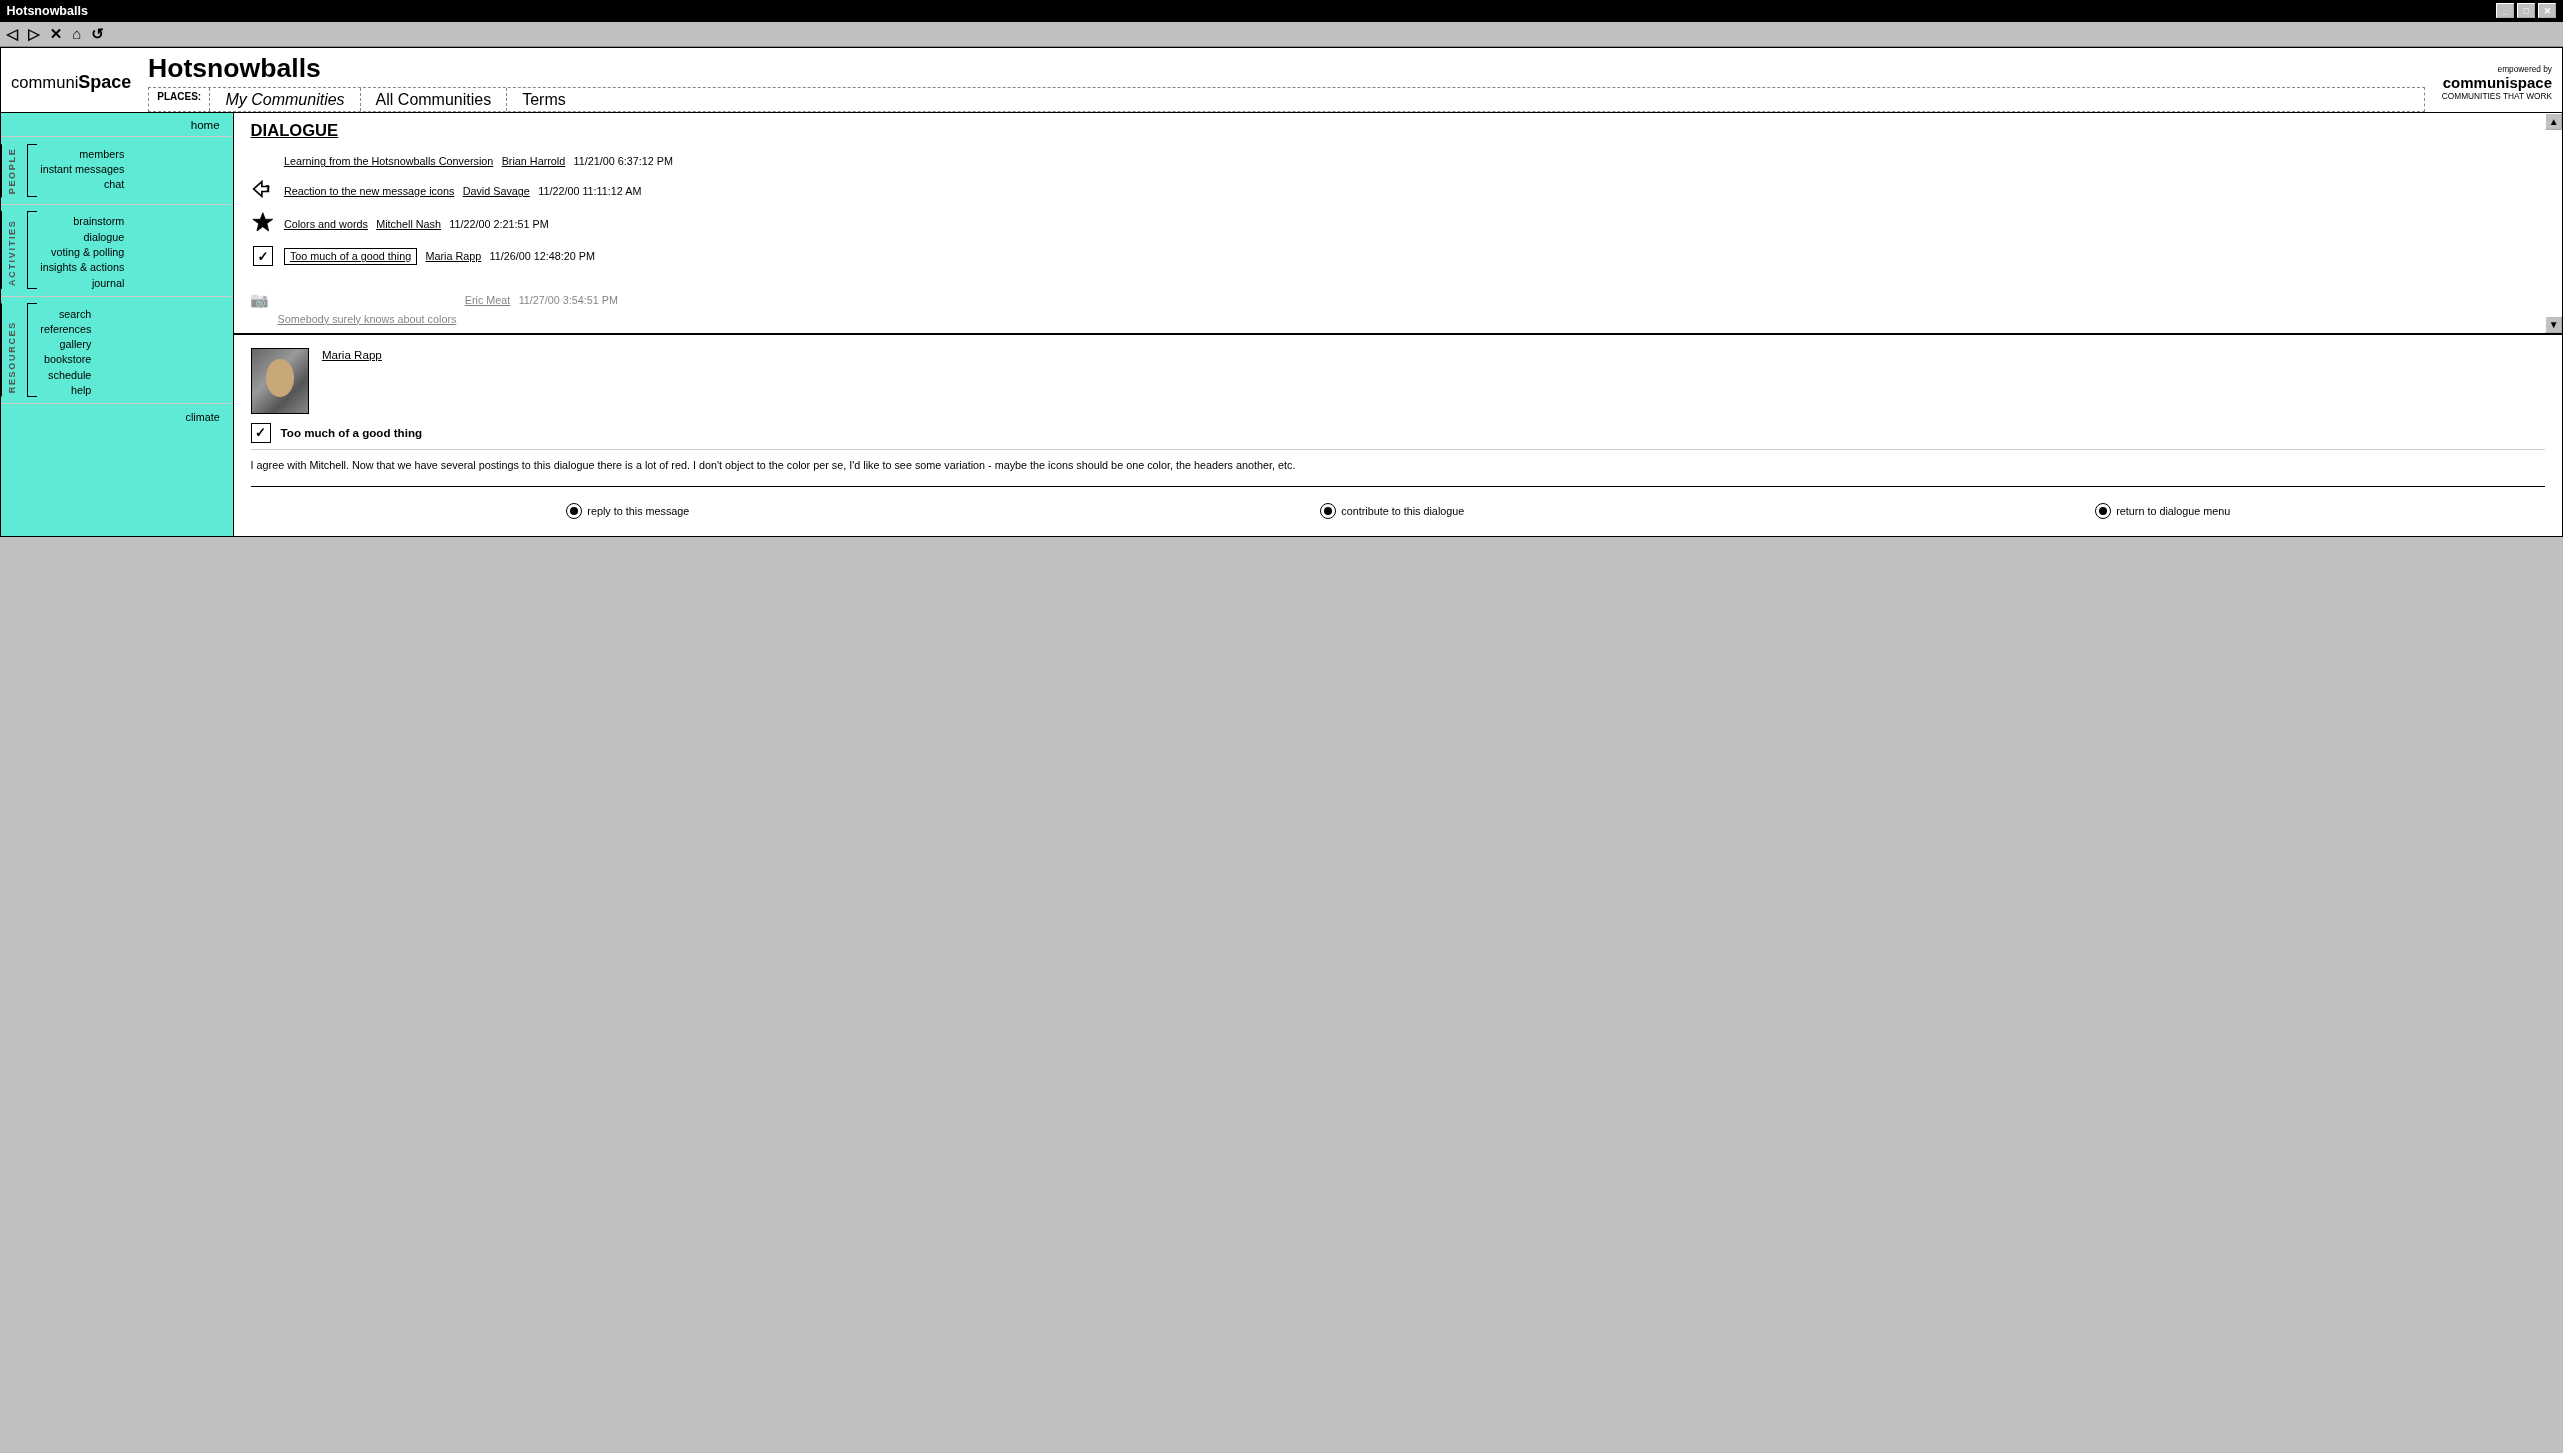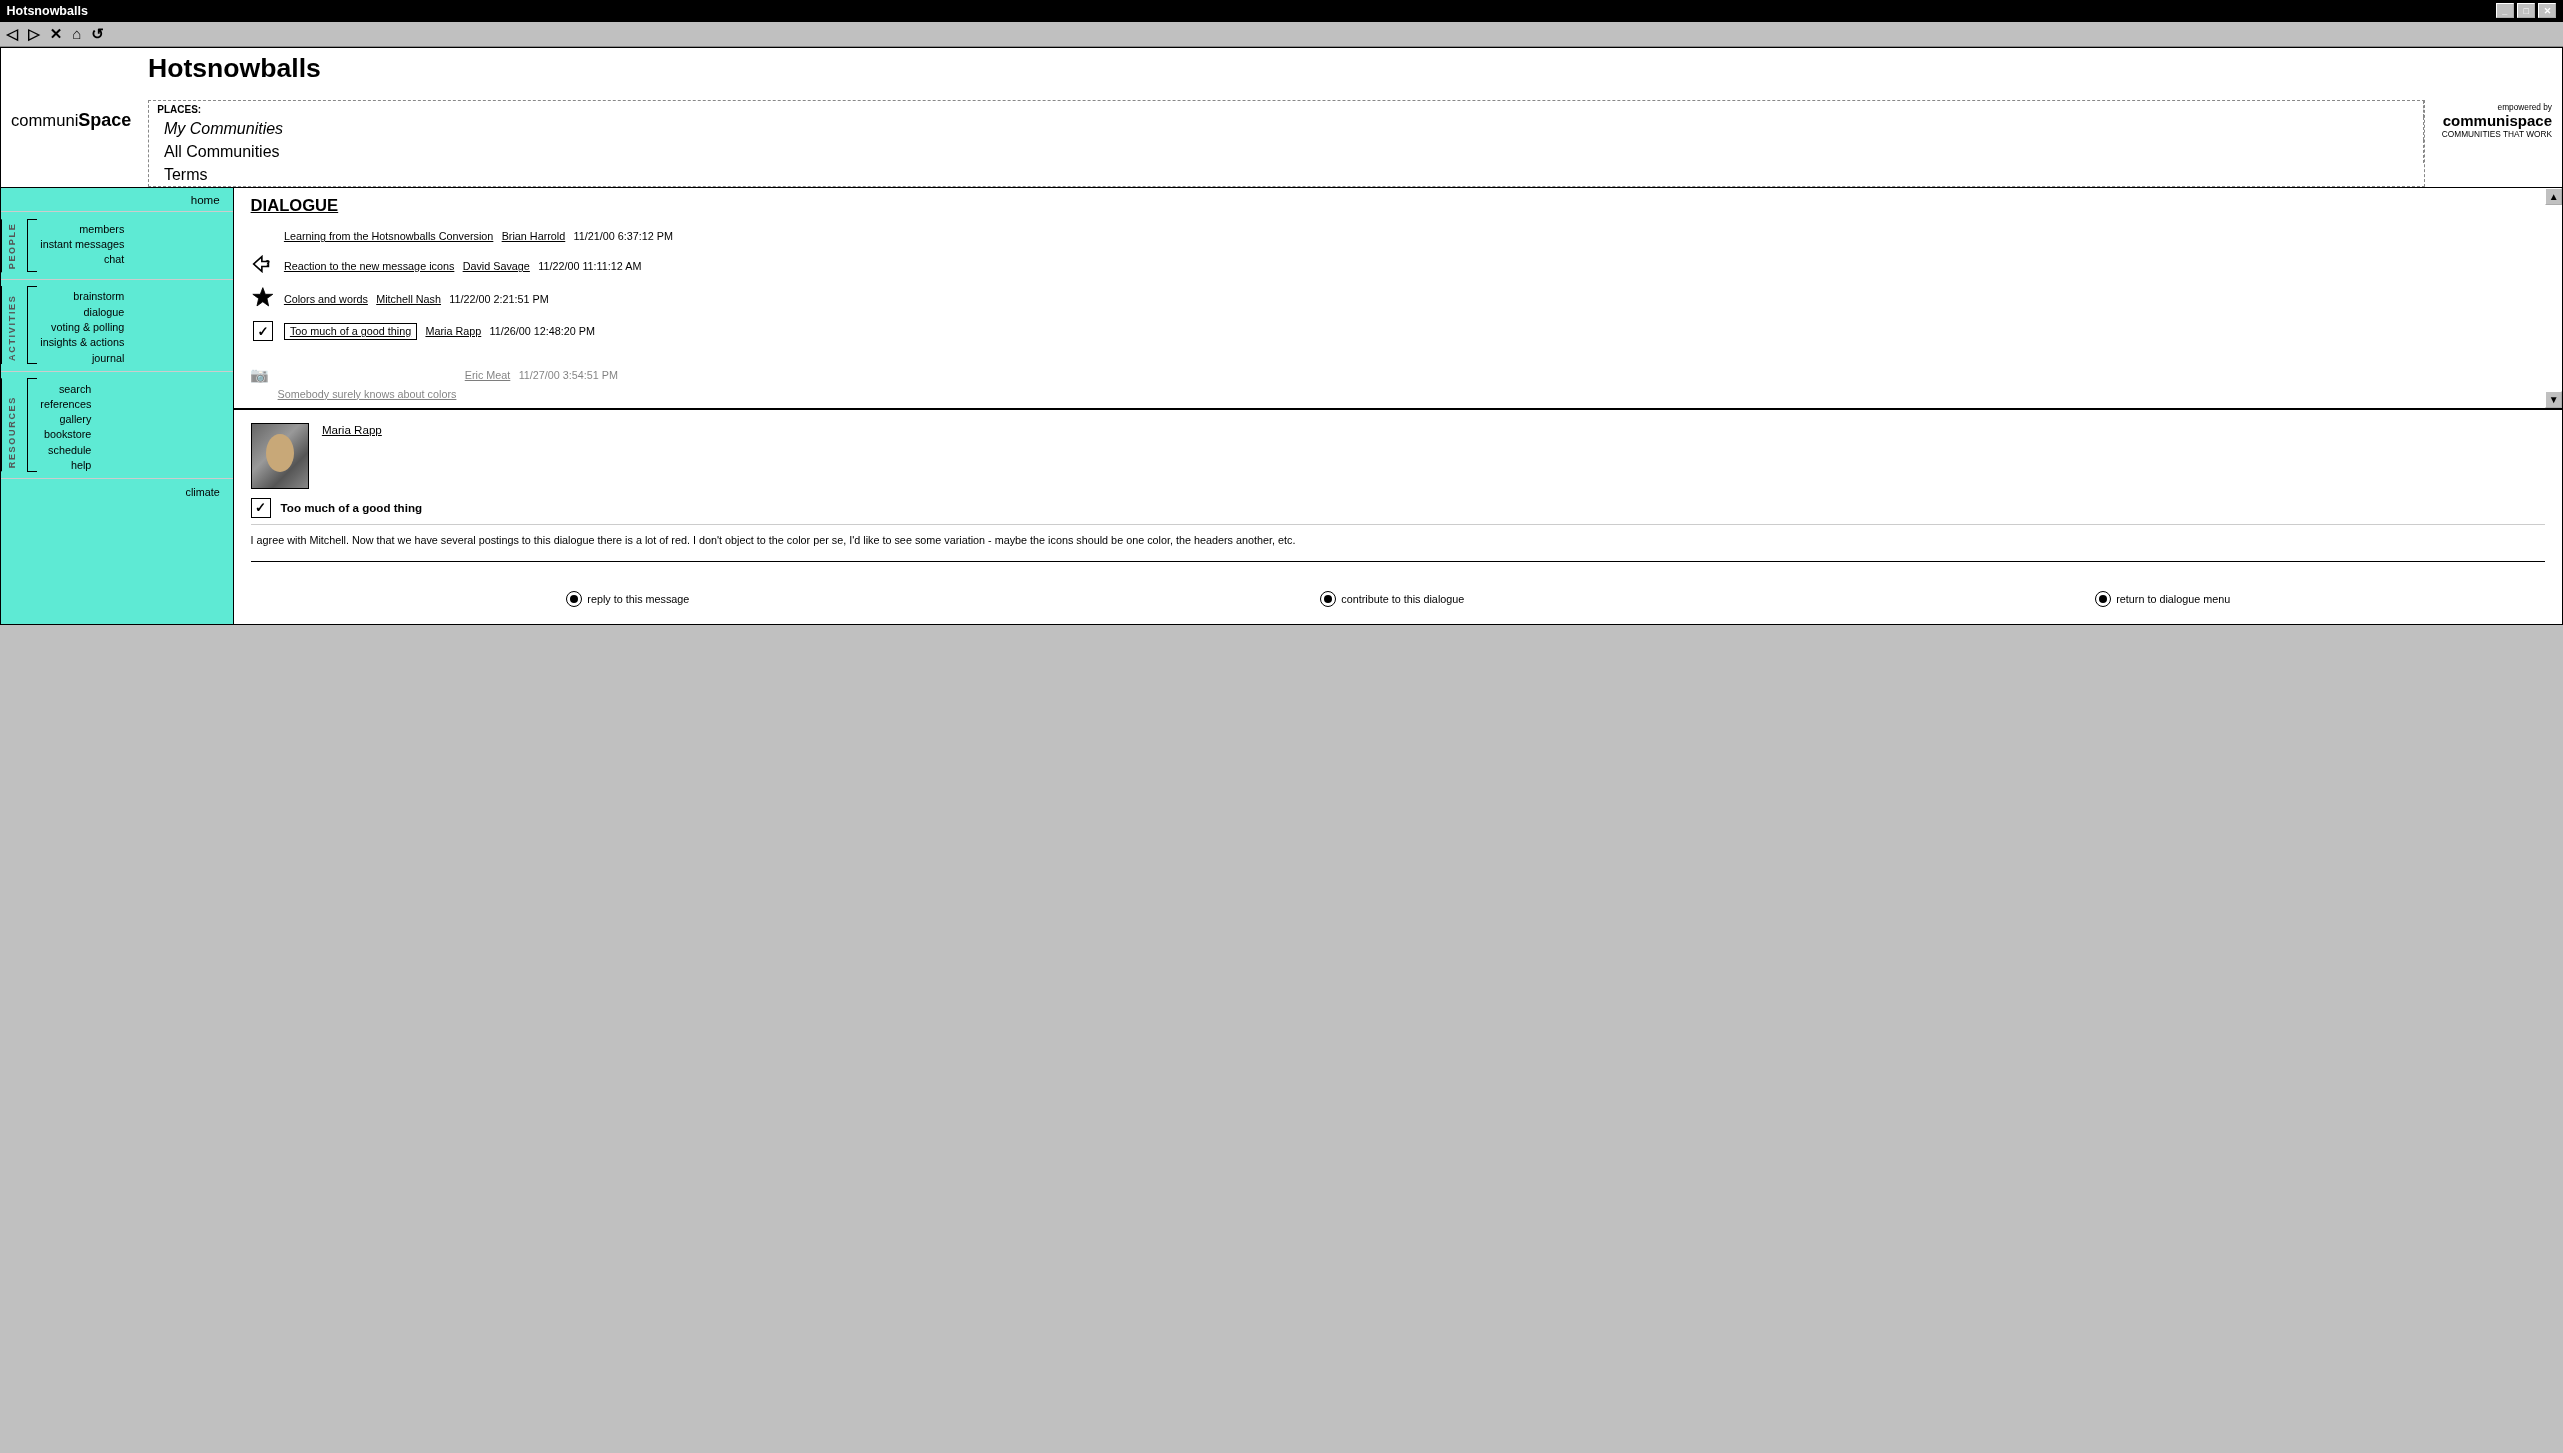--- a/index.html
+++ b/index.html
@@ -91,22 +91,21 @@
     }
     .site-title {
       font-size: 26.6px;
       font-weight: bold;
       color: #000;
       font-family: Arial, Helvetica, sans-serif;
     }
     .nav-tabs {
       display: flex;
       border: 0.8px dashed #888;
-      margin-top: 16px;
-      flex-direction: column;
+      margin-top: 3px;
     }
     .nav-tabs .places-label {
       padding: 2.5px 8.3px;
       font-weight: bold;
       font-size: 10px;
       border-right: 0.8px dashed #888;
     }
     .nav-tab {
       padding: 2.5px 15px;
       font-size: 16px;
@@ -371,21 +370,21 @@
       padding-top: 6.6px;
       text-align: justify;
     }
 
     
     .action-buttons {
       display: flex;
       gap: 0;
       margin-top: 13.3px;
       border-top: 1.7px solid #000;
-      padding-top: 25px;
+      padding-top: 12px;
       justify-content: space-around;
     }
     .action-btn {
       display: flex;
       align-items: center;
       gap: 5px;
       font-size: 10.8px;
       cursor: pointer;
       background: none;
       border: none;

